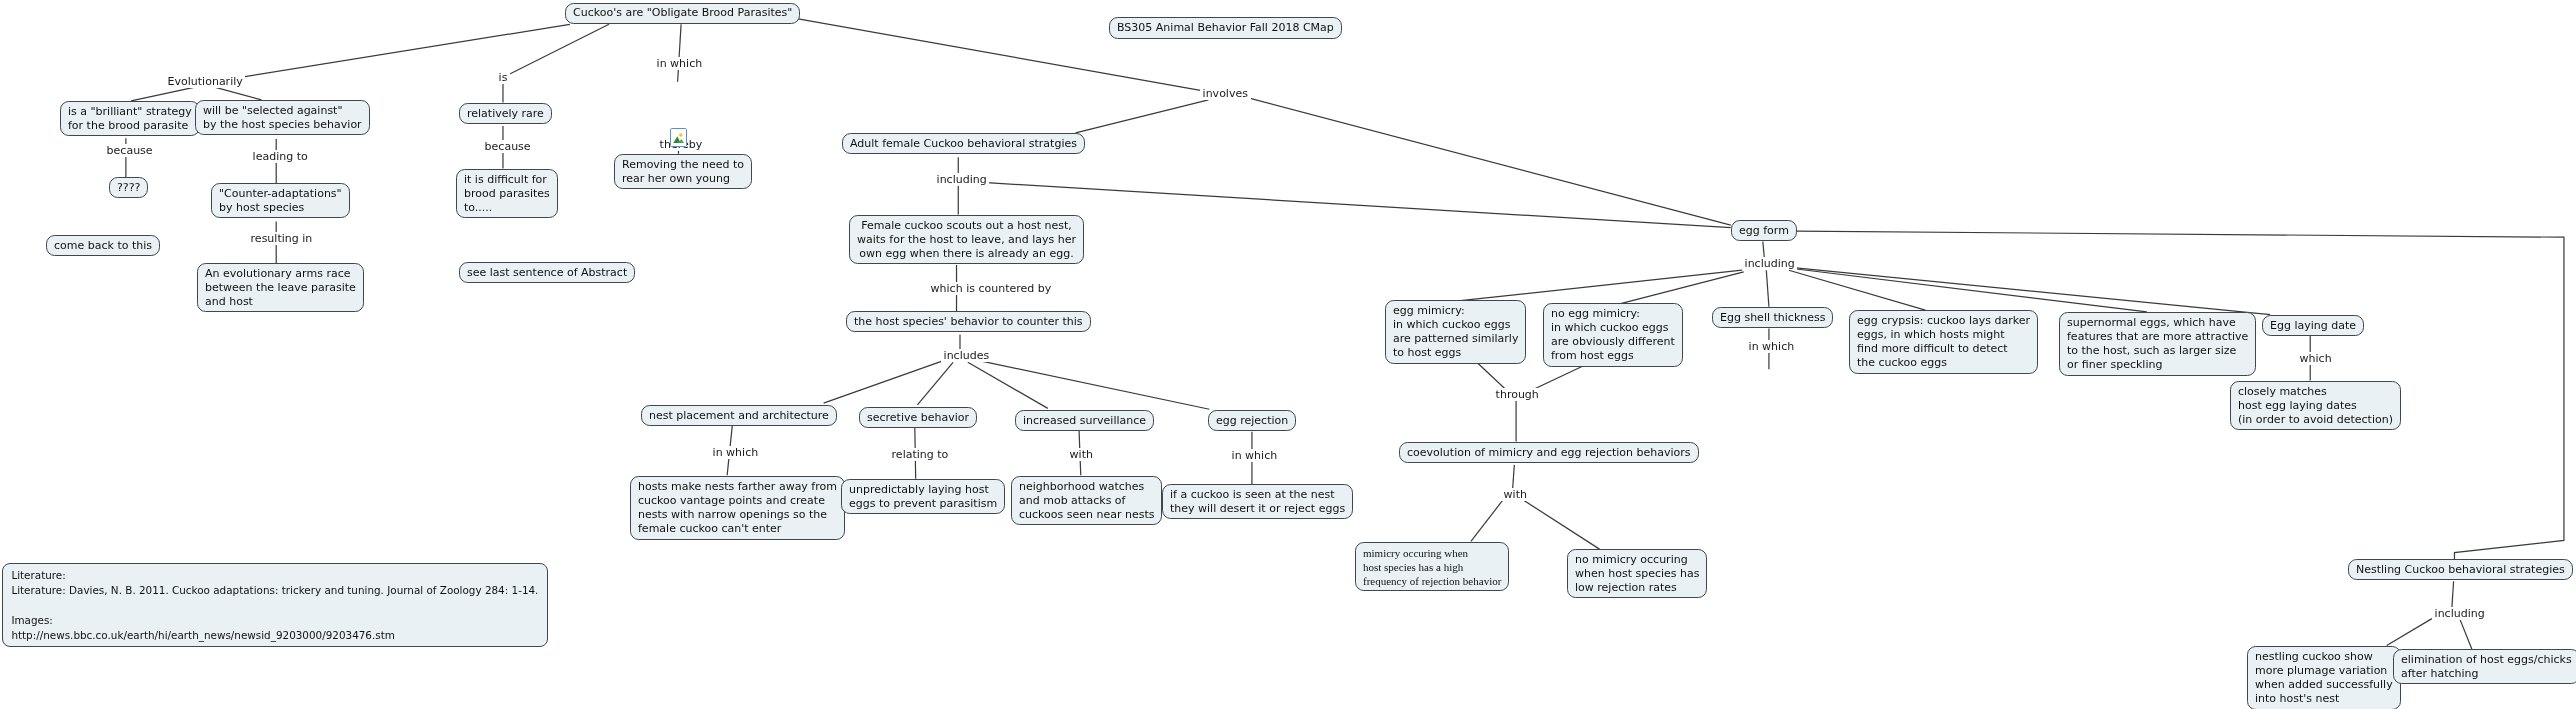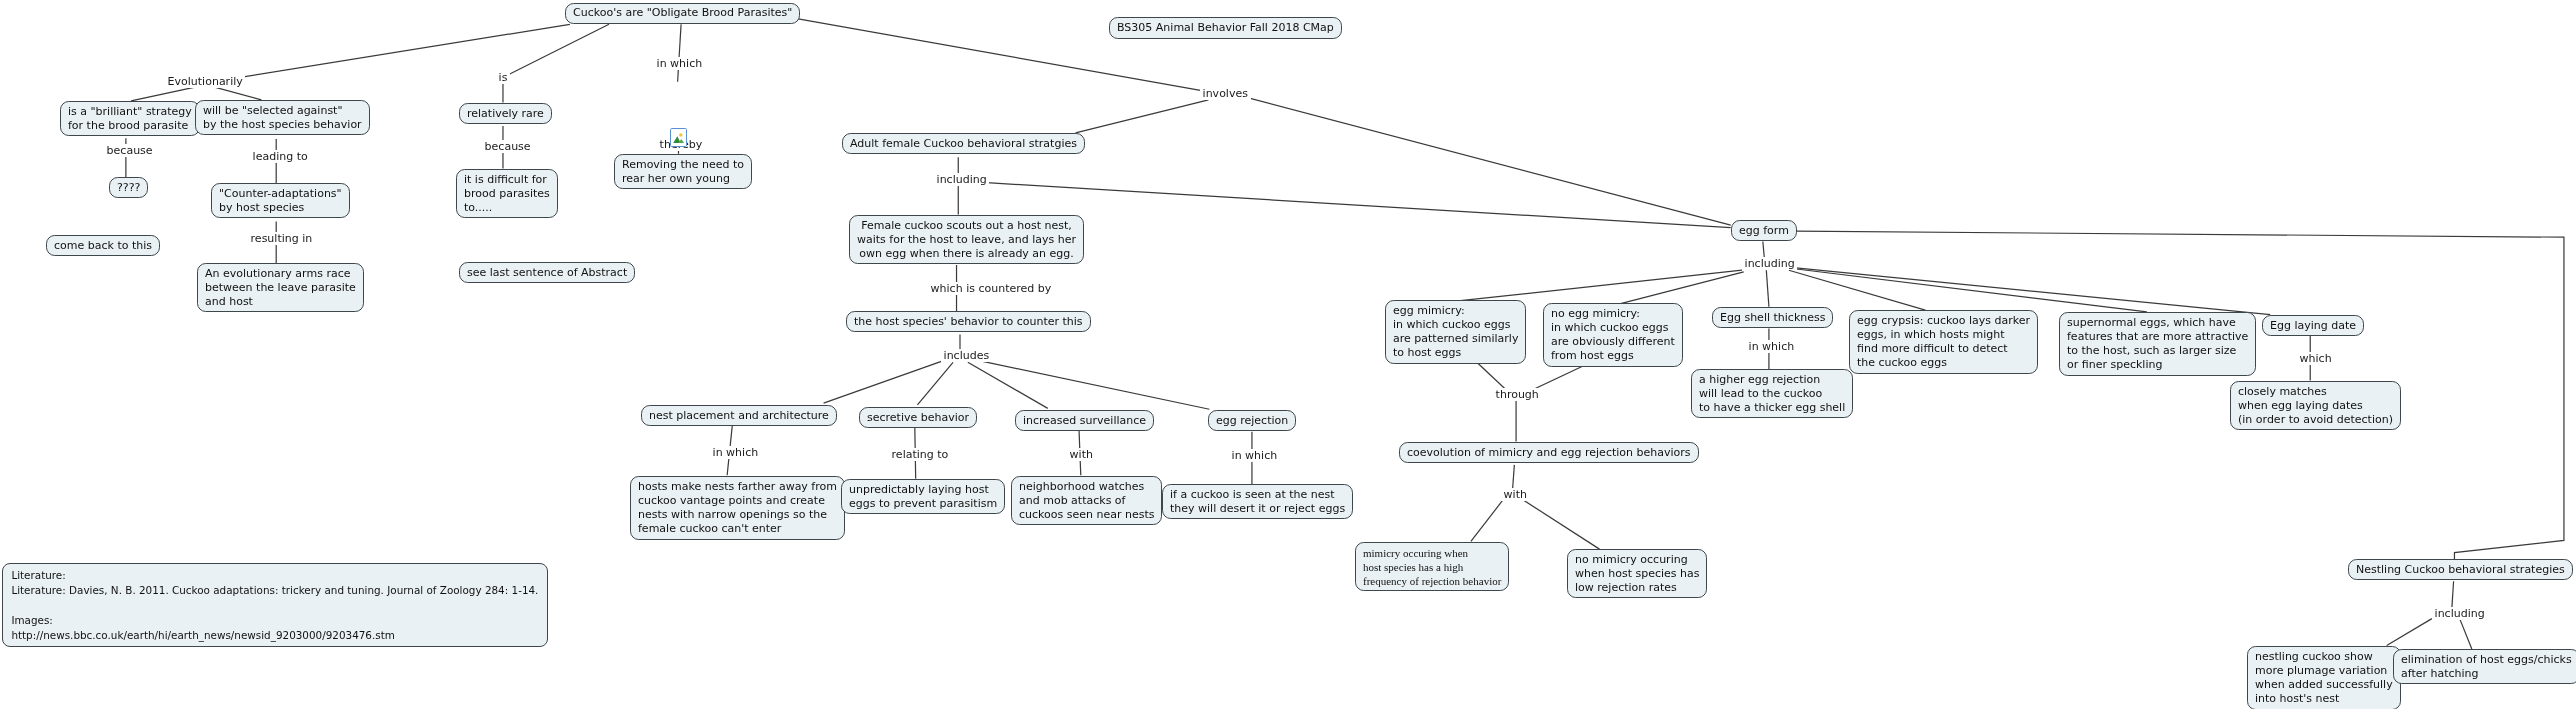--- a/index.html
+++ b/index.html
@@ -116,34 +116,31 @@
   <div class="node center" style="left:1731px;top:220px;">egg form</div>
   <div class="node" style="left:1385px;top:300px;">egg mimicry:
 in which cuckoo eggs
 are patterned similarly
 to host eggs</div>
   <div class="node" style="left:1543px;top:303px;">no egg mimicry:
 in which cuckoo eggs
 are obviously different
 from host eggs</div>
   <div class="node center" style="left:1712px;top:307px;">Egg shell thickness</div>
-  <div class="node" style="left:1691px;top:369px;">a higher egg rejection
-will lead to the cuckoo
-to have a thicker egg shell</div>
   <div class="node" style="left:1849px;top:310px;">egg crypsis: cuckoo lays darker
 eggs, in which hosts might
 find more difficult to detect
 the cuckoo eggs</div>
   <div class="node" style="left:2059px;top:312px;">supernormal eggs, which have
 features that are more attractive
 to the host, such as larger size
 or finer speckling</div>
   <div class="node center" style="left:2262px;top:315px;">Egg laying date</div>
   <div class="node" style="left:2230px;top:381px;">closely matches
-when egg laying dates
+host egg laying dates
 (in order to avoid detection)</div>
   <div class="node center" style="left:1399px;top:442px;">coevolution of mimicry and egg rejection behaviors</div>
   <div class="node" style="left:1355px;top:542px;font-family:Liberation Serif, serif;">mimicry occuring when
 host species has a high
 frequency of rejection behavior</div>
   <div class="node" style="left:1567px;top:549px;">no mimicry occuring
 when host species has
 low rejection rates</div>
   <div class="node center" style="left:2348px;top:559px;">Nestling Cuckoo behavioral strategies</div>
   <div class="node" style="left:2247px;top:646px;">nestling cuckoo show

